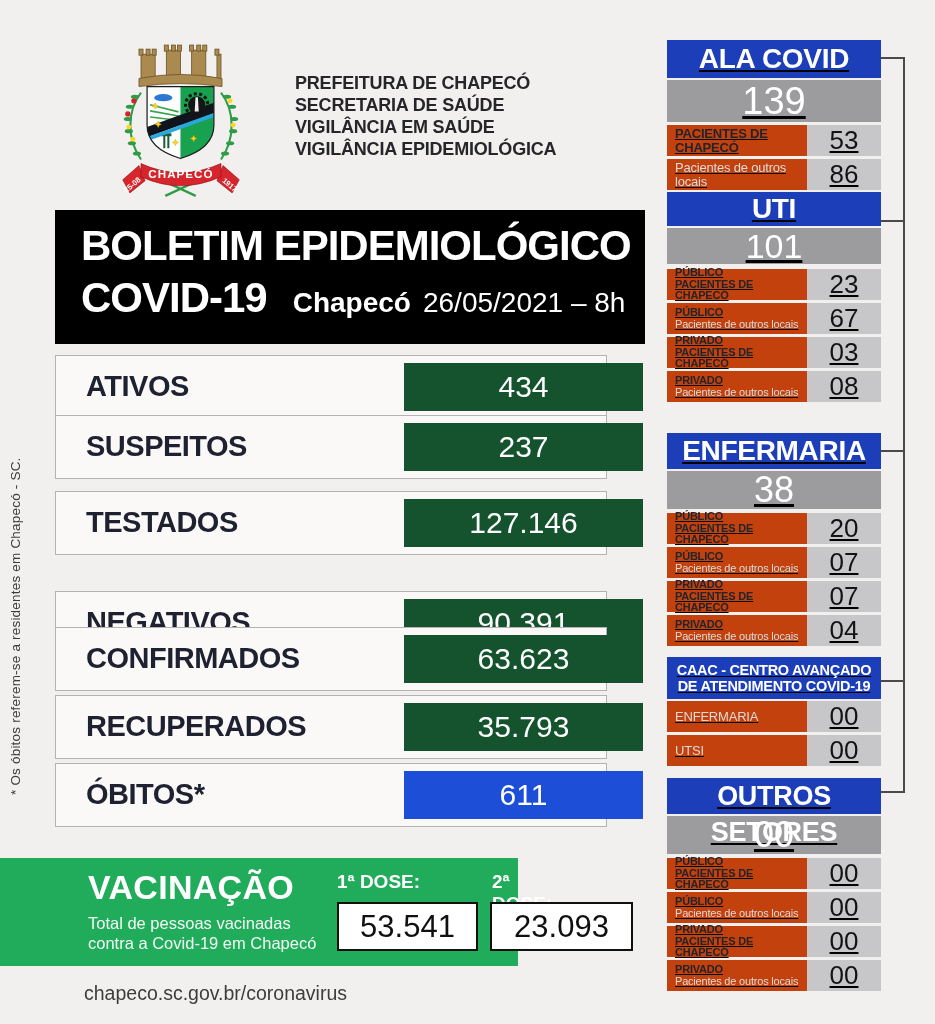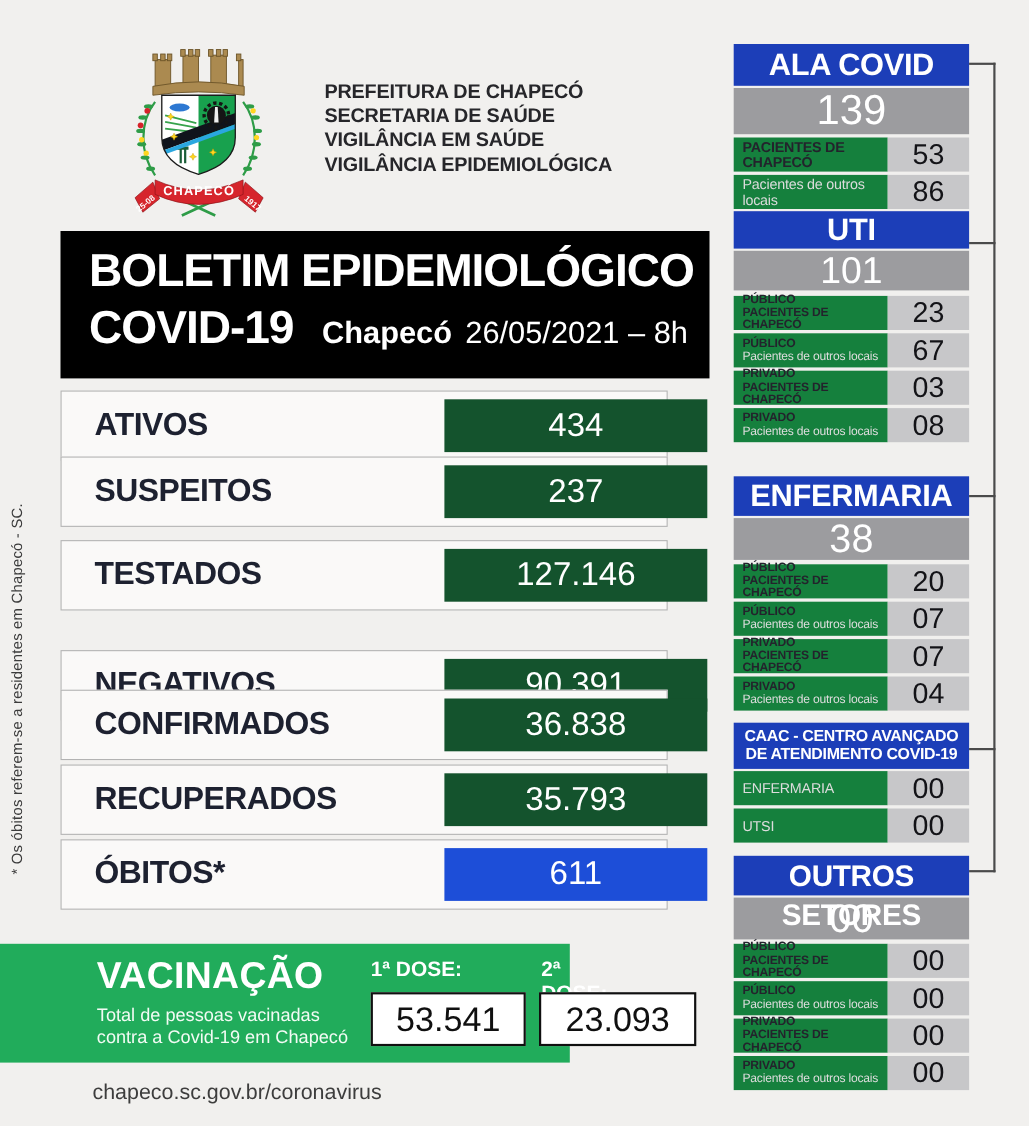--- a/index.html
+++ b/index.html
@@ -38,25 +38,25 @@
   .vacc .sub{position:absolute;left:88px;top:55px;font-size:16.5px;line-height:20px;color:#f2fbf4;}
   .dose-label{position:absolute;top:13px;font-size:19px;font-weight:bold;}
   .dose-box{position:absolute;top:44px;height:45px;background:#ffffff;border:2px solid #101010;
             display:flex;align-items:center;justify-content:center;font-size:31px;color:#101010;}
   .d1l{left:337px;} .d1b{left:337px;width:137px;}
   .d2l{left:492px;} .d2b{left:490px;width:139px;}
 
   .footer-url{position:absolute;left:84px;top:982px;font-size:19.5px;color:#3d3d3d;}
 
   
-  .hsec{position:absolute;left:667px;width:214px;}
+  .hsec{position:absolute;left:667px;width:214px;text-decoration:underline;}
   .sec-header{background:#1c3eb8;color:#fff;font-weight:bold;text-align:center;letter-spacing:-0.3px;}
   .sec-total{background:#9c9c9f;color:#fff;text-align:center;font-weight:normal;}
   .hrow{display:flex;height:31px;margin-bottom:3px;}
-  .hlabel{width:140px;background:#15803d;display:flex;flex-direction:column;justify-content:center;padding-left:8px;box-sizing:border-box;}
+  .hlabel{width:140px;background:#c2410c;display:flex;flex-direction:column;justify-content:center;padding-left:8px;box-sizing:border-box;}
   .hval{width:74px;background:#c7c7c9;display:flex;align-items:center;justify-content:center;
         font-size:26px;color:#131317;}
   .l-strong{font-size:11px;line-height:11.5px;font-weight:bold;color:#23232c;letter-spacing:-0.2px;}
   .l-light{font-size:11px;line-height:11.5px;color:#dcdcdc;letter-spacing:-0.2px;}
   .one{font-size:13px;line-height:14px;}
 
   
   .vline{position:absolute;left:903px;top:57px;width:2px;height:736px;background:#4a4a4a;}
   .hline{position:absolute;left:881px;width:24px;height:2px;background:#4a4a4a;}
 </style>
@@ -185,21 +185,21 @@
   <div class="stat-row" style="top:591px">
     <div class="stat-box">
         <span class="stat-label">NEGATIVOS</span>
       </div>
     <div class="stat-value">90.391</div>
   </div>
   <div class="stat-row" style="top:627px">
     <div class="stat-box">
         <span class="stat-label">CONFIRMADOS</span>
       </div>
-    <div class="stat-value">36.838</div>
+    <div class="stat-value">63.623</div>
   </div>
   <div class="stat-row" style="top:695px">
     <div class="stat-box">
         <span class="stat-label">RECUPERADOS</span>
       </div>
     <div class="stat-value">35.793</div>
   </div>
   <div class="stat-row" style="top:763px">
     <div class="stat-box">
         <span class="stat-label">ÓBITOS*</span>

